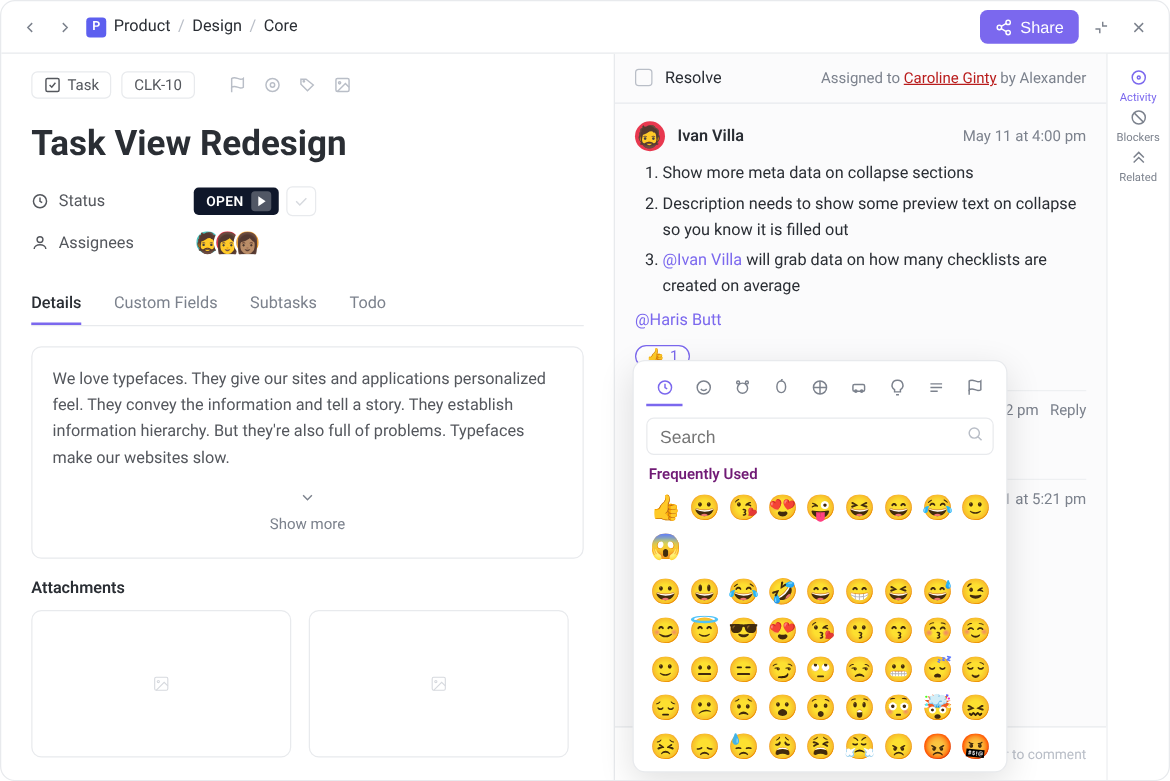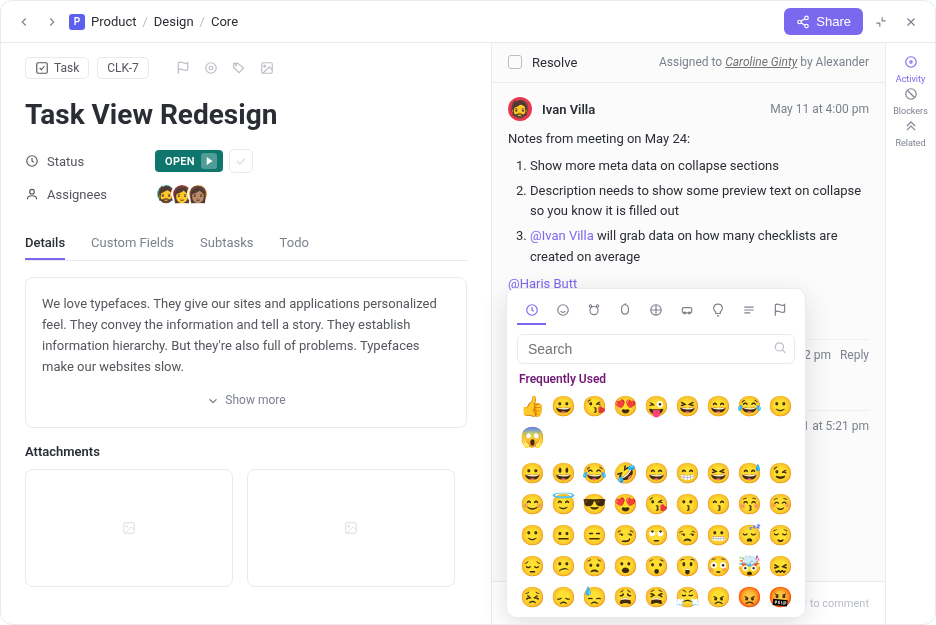--- a/index.html
+++ b/index.html
@@ -13,44 +13,44 @@
 .share-btn { background: #7b68ee; color: #fff; border: none; border-radius: 6px; padding: 6px 12px; font-size: 13px; font-weight: 500; display: flex; align-items: center; gap: 6px; cursor: pointer; }
 .icon-btn { width: 24px; height: 24px; display: flex; align-items: center; justify-content: center; color: #7c828d; cursor: pointer; border-radius: 4px; }
 .main { display: flex; height: calc(100% - 42px); }
 .left { flex: 0 0 490px; padding: 14px 24px; overflow: hidden; }
 .task-header-row { display: flex; align-items: center; gap: 8px; margin-bottom: 20px; }
 .task-chip { border: 1px solid #e8eaed; border-radius: 5px; padding: 3px 9px; font-size: 12px; color: #54575d; display: flex; align-items: center; gap: 5px; }
 .hdr-icon { width: 20px; height: 20px; display: flex; align-items: center; justify-content: center; color: #b9bec7; cursor: pointer; }
 .title { font-size: 28px; font-weight: 700; margin-bottom: 18px; line-height: 1.15; }
 .meta-row { display: flex; align-items: center; margin-bottom: 10px; }
 .meta-label { display: flex; align-items: center; gap: 8px; font-size: 13px; color: #54575d; width: 130px; }
-.status-pill { background: #0f766e; color: #fff; border-radius: 4px; padding: 3px 6px 3px 10px; font-size: 11px; font-weight: 600; display: flex; align-items: center; gap: 6px; letter-spacing: .3px; }
+.status-pill { background: #0f172a; color: #fff; border-radius: 4px; padding: 3px 6px 3px 10px; font-size: 11px; font-weight: 600; display: flex; align-items: center; gap: 6px; letter-spacing: .3px; }
 .status-next { width: 16px; height: 16px; background: rgba(255,255,255,0.28); border-radius: 3px; display: flex; align-items: center; justify-content: center; }
 .check-box { width: 24px; height: 24px; border: 1px solid #e8eaed; border-radius: 5px; margin-left: 6px; display:flex; align-items:center; justify-content:center; color:#d6d9de; }
 .avatars { display: flex; }
 .avatar { width: 22px; height: 22px; border-radius: 50%; border: 2px solid #fff; margin-left: -6px; background: #ccc; display:flex; align-items:center; justify-content:center; font-size:16px; }
 .avatar:first-child { margin-left: 0; }
 .av1 { background: linear-gradient(135deg,#4ecdc4,#44a3aa); }
 .av2 { background: linear-gradient(135deg,#e8384f,#c62838); }
 .av3 { background: linear-gradient(135deg,#f7b045,#e09530); }
 .tabs { display: flex; gap: 26px; border-bottom: 1px solid #e8eaed; margin-top: 22px; margin-bottom: 16px; }
 .tab { padding: 8px 0; font-size: 13px; color: #7c828d; cursor: pointer; border-bottom: 2px solid transparent; }
 .tab.active { color: #2a2e34; font-weight: 500; border-bottom-color: #7b68ee; }
 .desc-card { border: 1px solid #e8eaed; border-radius: 8px; padding: 16px; font-size: 13px; color: #54575d; line-height: 1.6; }
 .desc-card p { margin-bottom: 14px; }
-.show-more { display:flex; align-items:center; justify-content:center; gap:5px; font-size: 12px; color: #7c828d; cursor: pointer; margin-top: 2px; }
+.show-more { display:flex; align-items:center; justify-content:center; gap:5px; font-size: 12px; color: #7c828d; cursor: pointer; margin-top: 2px; flex-direction: column; }
 .section-h { font-size: 13px; font-weight: 600; margin: 16px 0 10px; }
 .attach-row { display: flex; gap: 14px; }
 .attach-card { border: 1px solid #e8eaed; border-radius: 8px; width: 208px; height: 118px; display: flex; align-items: center; justify-content: center; color: #d6d9de; }
 
 .right { flex: 1; border-left: 1px solid #e8eaed; background: #fbfbfc; display: flex; flex-direction: column; position: relative; }
 .resolve-bar { display: flex; padding: 12px 16px; border-bottom: 1px solid #e8eaed; font-size: 13px; }
 .resolve-cb { width: 14px; height: 14px; border: 1.5px solid #b9bec7; border-radius: 3px; margin-right: 10px; }
 .assigned { margin-left: auto; font-size: 12px; color: #7c828d; }
-.assigned .link { color: #737373; text-decoration: underline; font-style: italic; }
+.assigned .link { color: #b91c1c; text-decoration: underline; }
 .comments { padding: 14px 16px; overflow: hidden; }
 .comment { margin-bottom: 18px; }
 .c-head { display: flex; align-items: center; gap: 10px; margin-bottom: 8px; }
 .c-avatar { width: 24px; height: 24px; border-radius: 50%; background: #e8384f; display:flex; align-items:center; justify-content:center; font-size:17px; overflow:hidden; }
 .c-name { font-weight: 600; font-size: 13px; }
 .c-time { margin-left: auto; font-size: 12px; color: #7c828d; }
 .c-body { font-size: 13px; color: #2a2e34; line-height: 1.6; margin-bottom: 8px; }
 .c-body ol { padding-left: 22px; margin-top: 6px; }
 .c-body ol li { margin-bottom: 4px; }
 .mention { color: #7b68ee; }
@@ -130,21 +130,21 @@
 
   <div class="left">
     <div class="task-header-row">
       <div class="task-chip">
           <svg viewBox="0 0 24 24" fill="none" stroke="currentColor" stroke-width="2">
             <rect x="3" y="3" width="18" height="18" rx="2"></rect>
             <polyline points="8 12 11 15 16 9"></polyline>
           </svg>
           <span>Task</span>
         </div>
-      <div class="task-chip">CLK-7</div>
+      <div class="task-chip">CLK-10</div>
       <div style="width:8px"></div>
       <div class="hdr-icon">
           <svg viewBox="0 0 24 24" fill="none" stroke="currentColor" stroke-width="2">
             <path d="M4 15s1-1 4-1 5 2 8 2 4-1 4-1V3s-1 1-4 1-5-2-8-2-4 1-4 1z"></path>
             <line x1="4" y1="22" x2="4" y2="15"></line>
           </svg>
         </div>
       <div class="hdr-icon">
           <svg viewBox="0 0 24 24" fill="none" stroke="currentColor" stroke-width="2">
             <circle cx="12" cy="12" r="9"></circle>
@@ -252,21 +252,20 @@
     </div>
 
     <div class="comments">
       <div class="comment">
         <div class="c-head">
           <div class="c-avatar">🧔</div>
           <span class="c-name">Ivan Villa</span>
           <span class="c-time">May 11 at 4:00 pm</span>
         </div>
         <div class="c-body">
-          <div>Notes from meeting on May 24:</div>
           <ol>
             <li>Show more meta data on collapse sections</li>
             <li>Description needs to show some preview text on collapse so you know it is filled out</li>
             <li><span class="mention">@Ivan Villa</span><span> will grab data on how many checklists are created on average</span></li>
           </ol>
           <div style="margin-top:6px"><span class="mention">@Haris Butt</span></div>
         </div>
         <div class="react-pill">
           <span>👍</span>
           <span>1</span>

